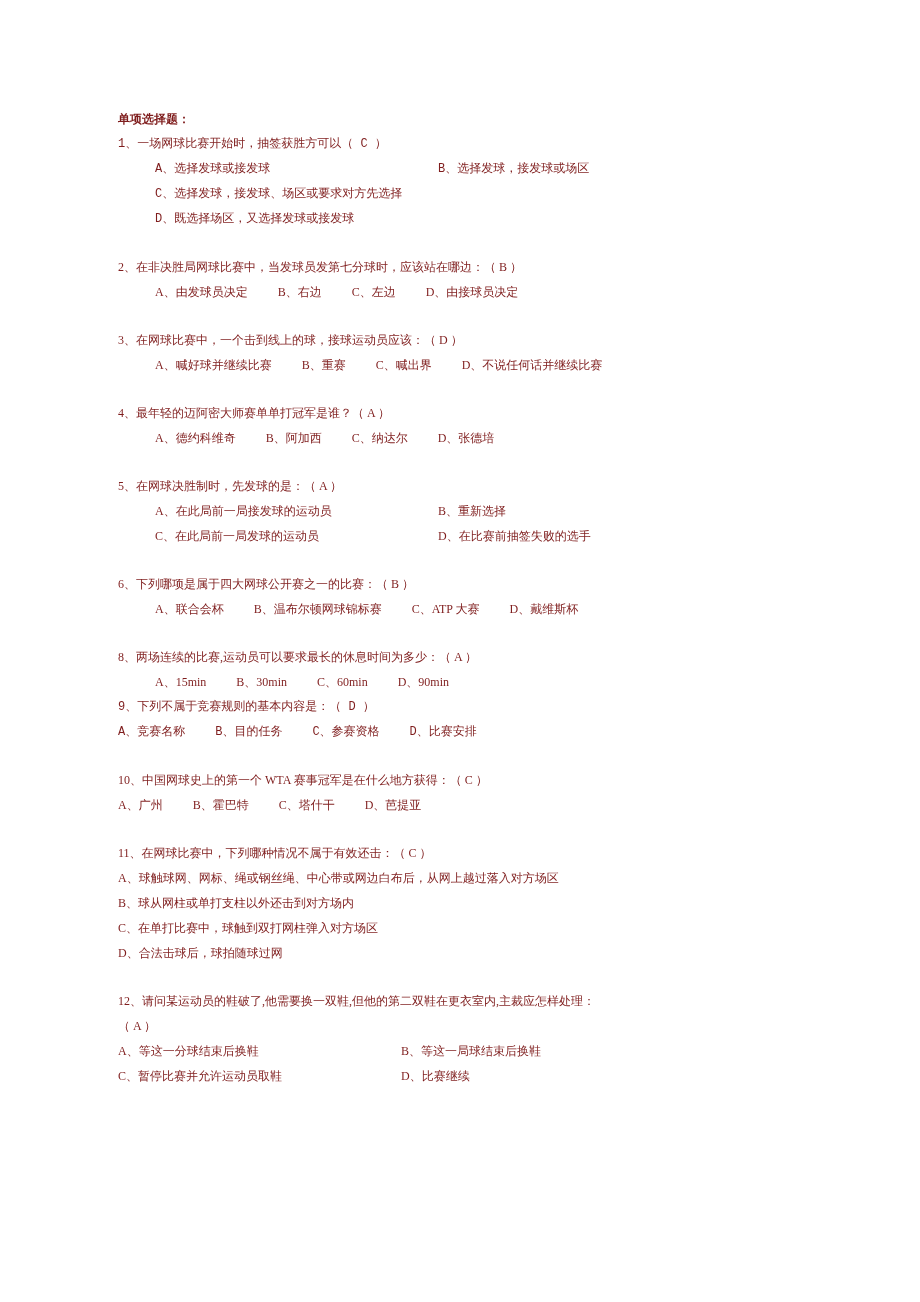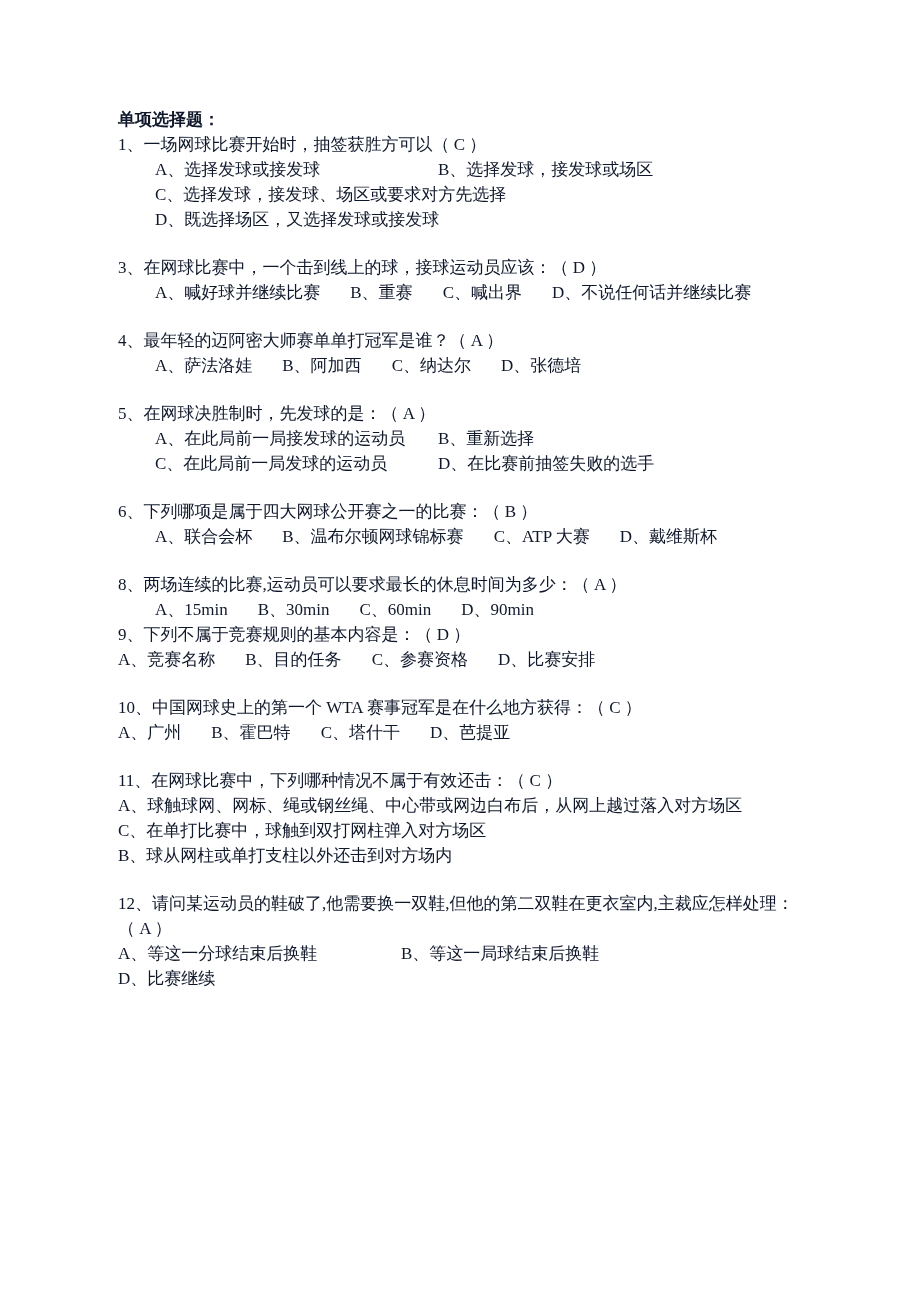--- a/index.html
+++ b/index.html
@@ -6,32 +6,32 @@
   body {
     background: #e8e8e8;
     font-family: "Liberation Serif", "DejaVu Serif", serif;
   }
   .page {
     position: relative;
     width: 920px;
     height: 1302px;
     margin: 0 auto;
     background: #ffffff;
-    color: #0f172a;
+    color: #7f1d1d;
     overflow: hidden;
     box-sizing: border-box;
     padding: 107px 120px 0 118px;
-    font-size: 17px;
+    font-size: 12px;
     line-height: 25px;
   }
   .doc-title {
     font-weight: bold;
   }
   .question { margin-top: 23px; }
-  .question.flush { margin-top: 0; }
+  .question.flush { margin-top: 0; font-family: Liberation Mono, monospace; }
   .q-text { white-space: pre-wrap; }
   .opt-line { display: flex; flex-wrap: nowrap; }
   .opt-line.indent { padding-left: 37px; }
   .opt { white-space: pre; }
   .opt + .opt { margin-left: 30px; text-align: center; }
   .opt-line.cols2 .opt:first-child { min-width: 283px; }
   .opt-line.cols2 .opt + .opt { margin-left: 0; }
 </style>
 </head>
 <body>
@@ -46,32 +46,41 @@
           <span class="opt">B、选择发球，接发球或场区</span>
         </div>
         <div class="opt-line indent">
           <span class="opt">C、选择发球，接发球、场区或要求对方先选择</span>
         </div>
         <div class="opt-line indent">
           <span class="opt">D、既选择场区，又选择发球或接发球</span>
         </div>
       </div>
       <div class="question">
+        <div class="q-text">2、在非决胜局网球比赛中，当发球员发第七分球时，应该站在哪边：（ B ）</div>
+        <div class="opt-line indent">
+          <span class="opt">A、由发球员决定</span>
+          <span class="opt">B、右边</span>
+          <span class="opt">C、左边</span>
+          <span class="opt">D、由接球员决定</span>
+        </div>
+      </div>
+      <div class="question">
         <div class="q-text">3、在网球比赛中，一个击到线上的球，接球运动员应该：（ D ）</div>
         <div class="opt-line indent">
           <span class="opt">A、喊好球并继续比赛</span>
           <span class="opt">B、重赛</span>
           <span class="opt">C、喊出界</span>
           <span class="opt">D、不说任何话并继续比赛</span>
         </div>
       </div>
       <div class="question">
         <div class="q-text">4、最年轻的迈阿密大师赛单单打冠军是谁？（ A ）</div>
         <div class="opt-line indent">
-          <span class="opt">A、萨法洛娃</span>
+          <span class="opt">A、德约科维奇</span>
           <span class="opt">B、阿加西</span>
           <span class="opt">C、纳达尔</span>
           <span class="opt">D、张德培</span>
         </div>
       </div>
       <div class="question">
         <div class="q-text">5、在网球决胜制时，先发球的是：（ A ）</div>
         <div class="opt-line indent cols2">
           <span class="opt">A、在此局前一局接发球的运动员</span>
           <span class="opt">B、重新选择</span>
@@ -116,31 +125,35 @@
           <span class="opt">C、塔什干</span>
           <span class="opt">D、芭提亚</span>
         </div>
       </div>
       <div class="question">
         <div class="q-text">11、在网球比赛中，下列哪种情况不属于有效还击：（ C ）</div>
         <div class="opt-line">
           <span class="opt">A、球触球网、网标、绳或钢丝绳、中心带或网边白布后，从网上越过落入对方场区</span>
         </div>
         <div class="opt-line">
+          <span class="opt">B、球从网柱或单打支柱以外还击到对方场内</span>
+        </div>
+        <div class="opt-line">
           <span class="opt">C、在单打比赛中，球触到双打网柱弹入对方场区</span>
         </div>
         <div class="opt-line">
-          <span class="opt">B、球从网柱或单打支柱以外还击到对方场内</span>
+          <span class="opt">D、合法击球后，球拍随球过网</span>
         </div>
       </div>
       <div class="question">
         <div class="q-text">12、请问某运动员的鞋破了,他需要换一双鞋,但他的第二双鞋在更衣室内,主裁应怎样处理：</div>
         <div class="q-text">（ A ）</div>
         <div class="opt-line cols2">
           <span class="opt">A、等这一分球结束后换鞋</span>
           <span class="opt">B、等这一局球结束后换鞋</span>
         </div>
         <div class="opt-line cols2">
+          <span class="opt">C、暂停比赛并允许运动员取鞋</span>
           <span class="opt">D、比赛继续</span>
         </div>
       </div>
     </div>
 </div>
 
 </body></html>

